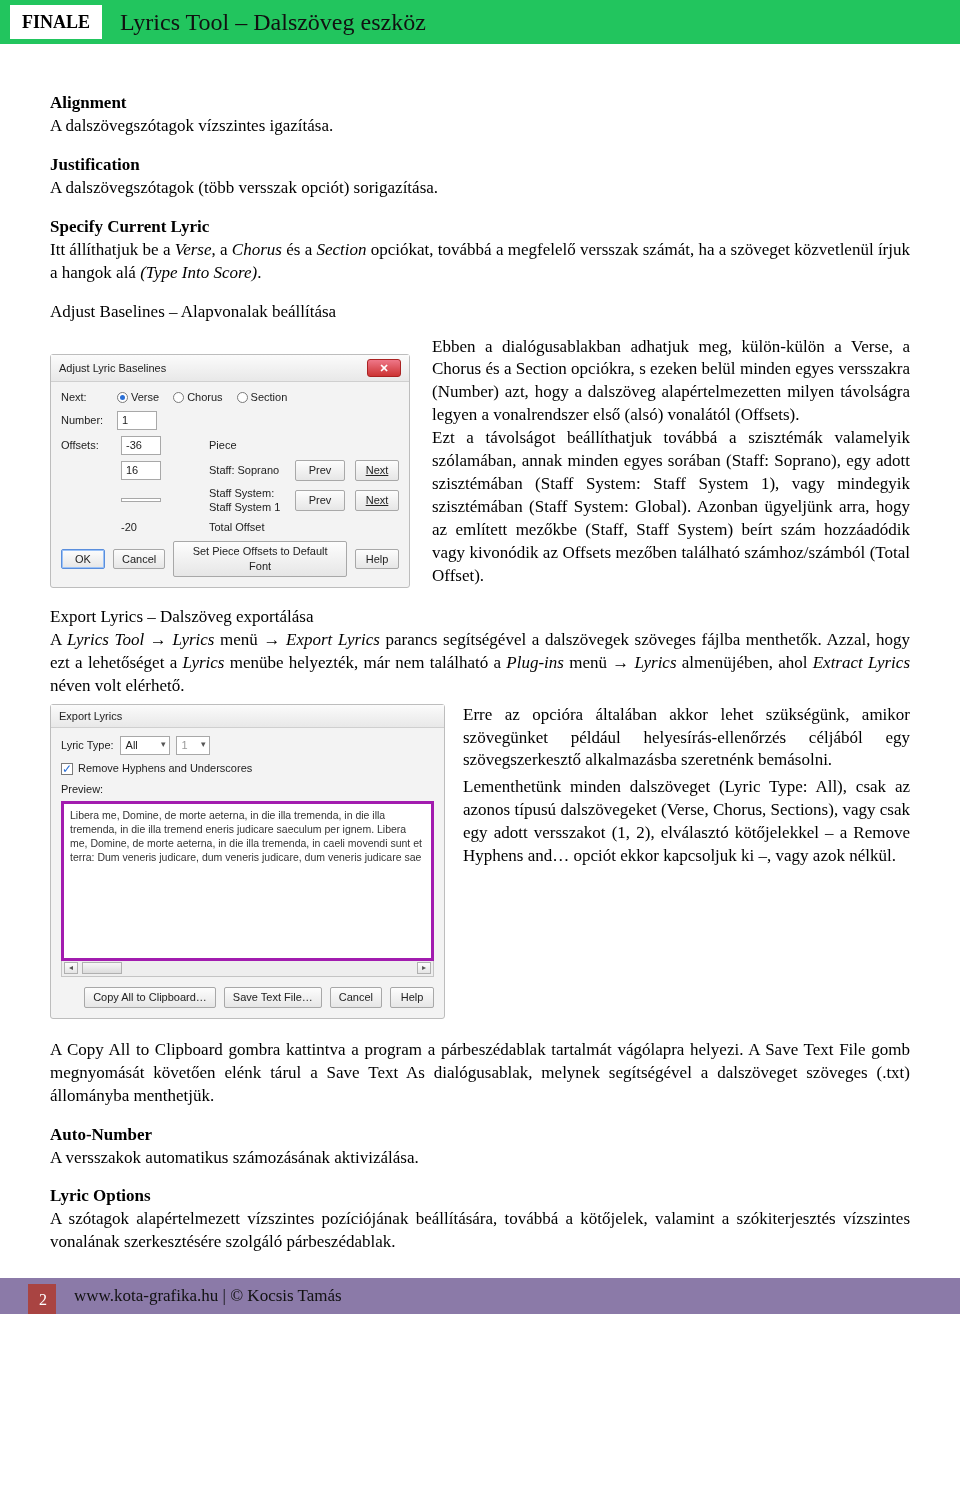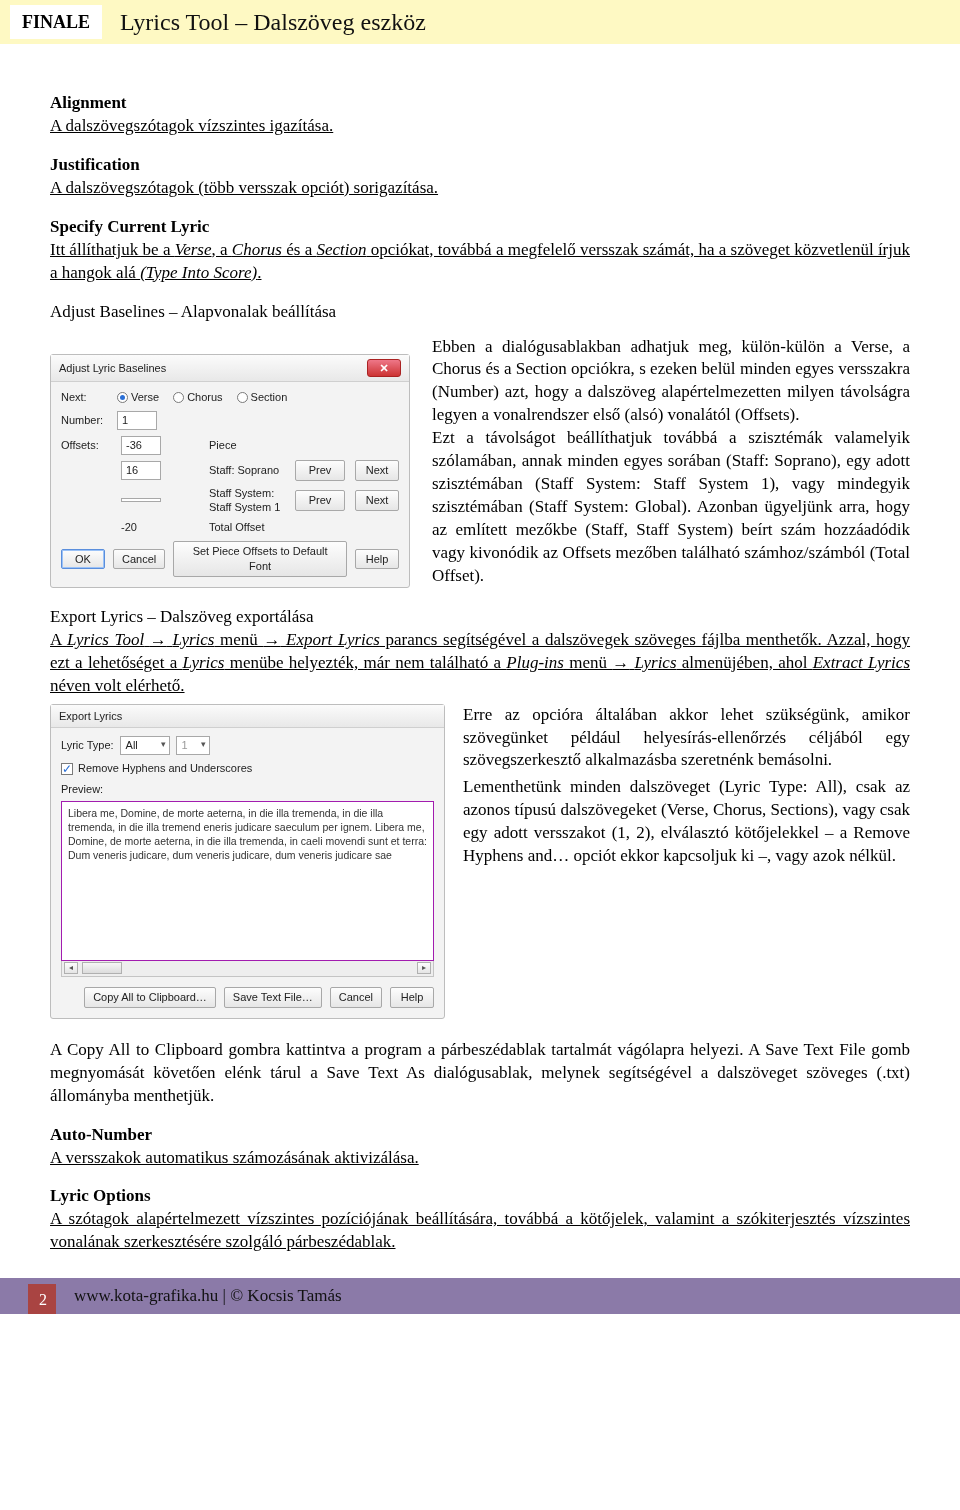--- a/index.html
+++ b/index.html
@@ -5,21 +5,21 @@
   * { box-sizing: border-box; margin: 0; padding: 0; }
   body {
     font-family: "Times New Roman", Times, serif;
     font-size: 17px;
     line-height: 1.35;
     color: #000;
     background: #fff;
     width: 960px;
   }
   .header-band {
-    background: #fef9c3;
+    background: #22c55e;
     height: 44px;
     display: flex;
     align-items: center;
     padding-left: 0;
   }
   .header-label {
     background: #fff;
     color: #000;
     font-weight: bold;
     padding: 5px 12px;
@@ -27,21 +27,21 @@
     font-size: 18px;
   }
   .header-title {
     color: #111;
     margin-left: 18px;
     font-size: 24px;
   }
   .content { padding: 32px 50px 0 50px; }
   .section-title { font-weight: bold; margin-top: 16px; }
   .para { margin-top: 2px; text-align: justify; }
-  .para-tight { text-align: justify; text-decoration: underline; }
+  .para-tight { text-align: justify; }
   .italic { font-style: italic; }
   .bold { font-weight: normal; }
   .dialog {
     background: #f3f3f3;
     border: 1px solid #bdbdbd;
     border-radius: 3px;
     font-family: "Segoe UI", Tahoma, Arial, sans-serif;
     font-size: 11px;
     color: #222;
   }
@@ -87,21 +87,21 @@
     display:inline-block;
     min-width: 44px;
     text-align:center;
   }
   .btn.wide { min-width: 70px; }
   .btn.def { border-color:#5a8edc; box-shadow: 0 0 0 1px #9bc2f7 inset; }
   .grid-offsets .orow { display:flex; align-items:center; gap:10px; margin-bottom:5px; }
   .grid-offsets .c1 { width:40px; }
   .grid-offsets .c2 { flex:1;padding-left:38px; }
   .grid-offsets .c3 { width:50px; }
-  .grid-offsets .c4 { width:35px; }
+  .grid-offsets .c4 { width:35px;text-decoration:underline; }
   .dlg-buttons { display:flex; gap:8px; margin-top:6px; align-items:center; }
   .adjust-wrap { display:flex; gap:22px; margin-top:12px; align-items:flex-end; }
   .adjust-wrap .dialog { width: 360px; flex-shrink:0; }
   .adjust-wrap .desc { flex:1; text-align: justify; }
   .export-wrap { display:flex; gap:18px; margin-top:6px; align-items:flex-start; }
   .export-wrap .dialog { width: 395px; flex-shrink:0; }
   .export-wrap .desc { flex:1; text-align: justify; }
   .dropdown {
     border: 1px solid #a8a8a8;
     background: #fff;
@@ -110,21 +110,21 @@
     display:inline-block;
     min-width: 50px;
   }
   .dropdown::after {
     content:"▾"; position:absolute; right:3px; top:1px; font-size:9px; color:#555;
   }
   .checkbox { display:inline-flex; align-items:center; gap:5px; }
   .checkbox .box { width:12px; height:12px; border:1px solid #7a7a7a; background:#fff; position:relative; }
   .checkbox.checked .box::after { content:"✓"; position:absolute; left:0; top:-3px; font-size:12px; color:#2a6fd6; }
   .preview-box {
-    border: 1px solid #a21caf;
+    border: 3px solid #a21caf;
     background: #fff;
     padding: 4px 6px;
     height: 160px;
     font-size: 10.5px;
     color: #333;
     overflow:hidden;
     margin-top:4px;
   }
   .scrollbar-h {
     height: 16px;

